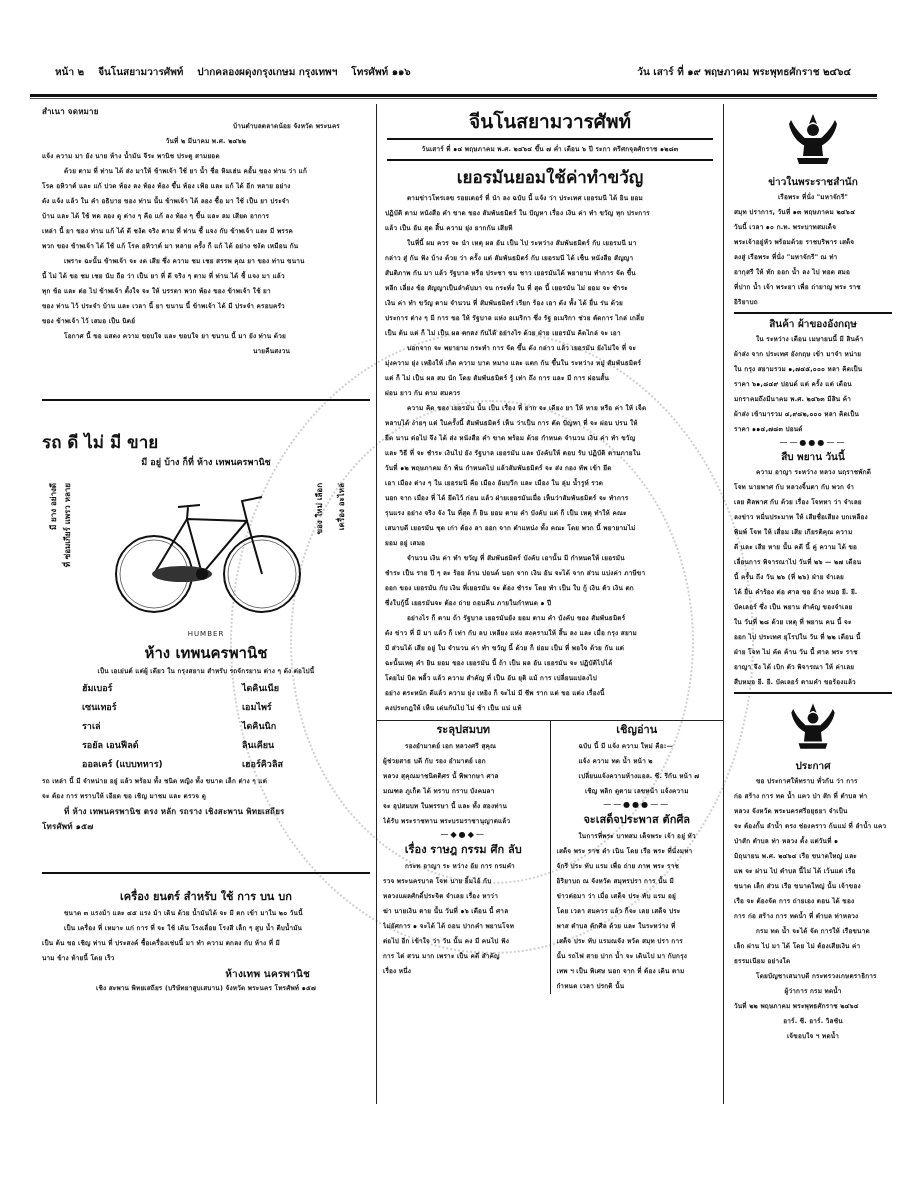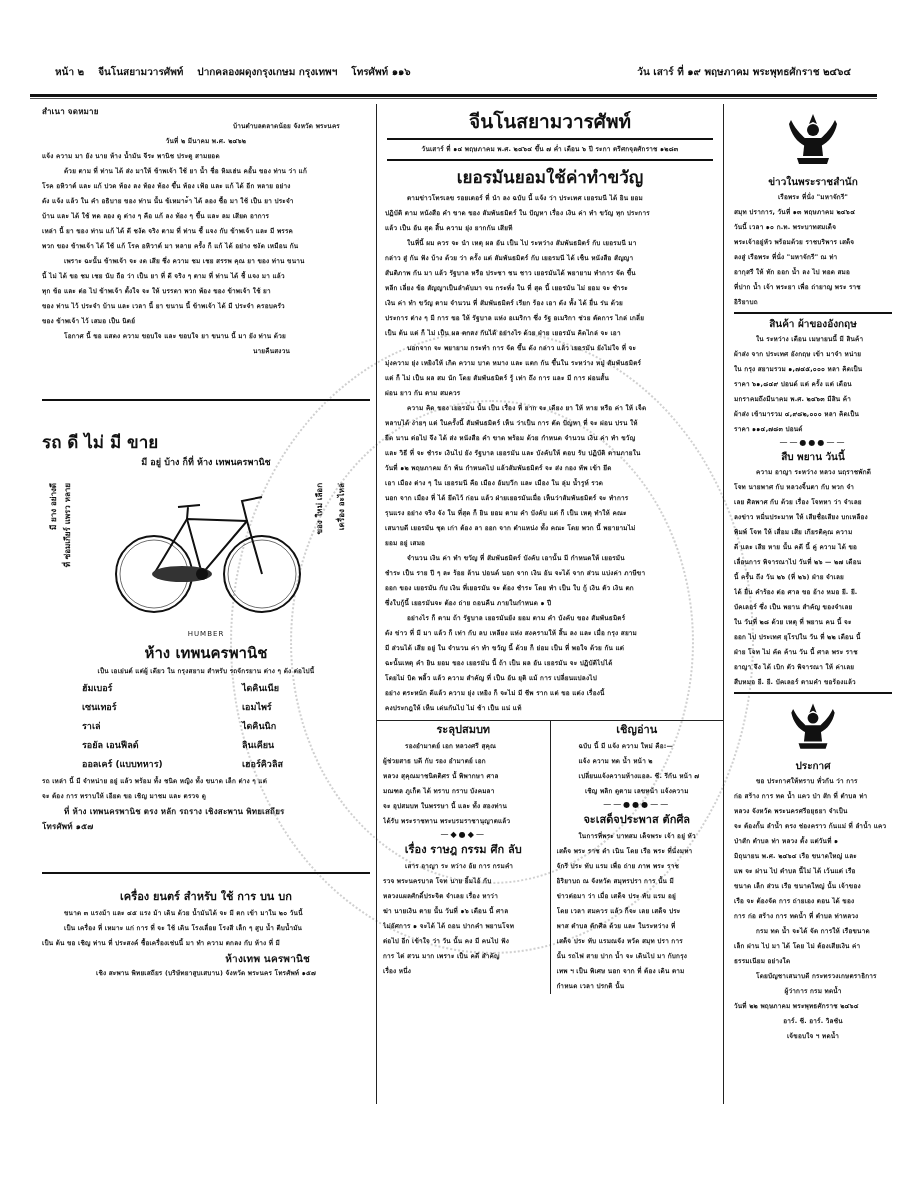--- a/index.html
+++ b/index.html
@@ -74,21 +74,21 @@
   <div class="speckle" style="left:290px;top:400px;width:400px;height:480px;"></div>
 
   <div class="col col-left">
     <div>
       <div class="line" style="font-size:8px;">สำเนา จดหมาย</div>
       <div class="line right-al" style="padding-right:30px;">บ้านตำบลตลาดน้อย จังหวัด พระนคร</div>
       <div class="line center">วันที่ ๒ มีนาคม พ.ศ. ๒๔๖๒</div>
       <div class="line">แจ้ง ความ มา ยัง นาย ห้าง น้ำมัน จีระ พานิช ประตู สามยอด</div>
       <div class="line indent">ด้วย ตาม ที่ ท่าน ได้ ส่ง มาให้ ข้าพเจ้า ใช้ ยา น้ำ ชื่อ หิมเฮ่น คอั้น ของ ท่าน ว่า แก้</div>
       <div class="line">โรค อหิวาต์ และ แก้ ปวด ท้อง ลง ท้อง ท้อง ขึ้น ท้อง เฟ้อ และ แก้ ได้ อีก หลาย อย่าง</div>
-      <div class="line">ดัง แจ้ง แล้ว ใน คำ อธิบาย ของ ท่าน นั้น ข้เหมาะ้า ได้ ลอง ซื้อ มา ใช้ เป็น ยา ประจำ</div>
+      <div class="line">ดัง แจ้ง แล้ว ใน คำ อธิบาย ของ ท่าน นั้น ข้าพเจ้า ได้ ลอง ซื้อ มา ใช้ เป็น ยา ประจำ</div>
       <div class="line">บ้าน และ ได้ ใช้ ทด ลอง ดู ต่าง ๆ คือ แก้ ลง ท้อง ๆ ขึ้น และ ลม เสียด อาการ</div>
       <div class="line">เหล่า นี้ ยา ของ ท่าน แก้ ได้ ดี ชงัด จริง ตาม ที่ ท่าน ชี้ แจง กับ ข้าพเจ้า และ มี พรรค</div>
       <div class="line">พวก ของ ข้าพเจ้า ได้ ใช้ แก้ โรค อหิวาต์ มา หลาย ครั้ง ก็ แก้ ได้ อย่าง ชงัด เหมือน กัน</div>
       <div class="line indent">เพราะ ฉะนั้น ข้าพเจ้า จะ งด เสีย ซึ่ง ความ ชม เชย สรรพ คุณ ยา ของ ท่าน ขนาน</div>
       <div class="line">นี้ ไม่ ได้ ขอ ชม เชย นับ ถือ ว่า เป็น ยา ที่ ดี จริง ๆ ตาม ที่ ท่าน ได้ ชี้ แจง มา แล้ว</div>
       <div class="line">ทุก ข้อ และ ต่อ ไป ข้าพเจ้า ตั้งใจ จะ ให้ บรรดา พวก พ้อง ของ ข้าพเจ้า ใช้ ยา</div>
       <div class="line">ของ ท่าน ไว้ ประจำ บ้าน และ เวลา นี้ ยา ขนาน นี้ ข้าพเจ้า ได้ มี ประจำ ครอบครัว</div>
       <div class="line">ของ ข้าพเจ้า ไว้ เสมอ เป็น นิตย์</div>
       <div class="line indent">โอกาศ นี้ ขอ แสดง ความ ขอบใจ และ ขอบใจ ยา ขนาน นี้ มา ยัง ท่าน ด้วย</div>
       <div class="line right-al" style="padding-right:80px;">นายคืนสงวน</div>
@@ -143,20 +143,21 @@
     </div>
 
     <div style="height:38px;"></div>
     <div class="rule-thick" style="margin:0;"></div>
 
     <div style="margin-top:14px;">
       <div class="sec-title">เครื่อง ยนตร์ สำหรับ ใช้ การ บน บก</div>
       <div class="line indent">ขนาด ๓ แรงม้า และ ๔๕ แรง ม้า เดิน ด้วย น้ำมันได้ จะ มี ตก เข้า มาใน ๒๐ วันนี้</div>
       <div class="line indent">เป็น เครื่อง ที่ เหมาะ แก่ การ ที่ จะ ใช้ เดิน โรงเลื่อย โรงสี เล็ก ๆ สูบ น้ำ ตีบน้ำมัน</div>
       <div class="line">เป็น ต้น ขอ เชิญ ท่าน ที่ ประสงค์ ซื้อเครื่องเช่นนี้ มา ทำ ความ ตกลง กับ ห้าง ที่ มี</div>
+      <div class="line">นาม ข้าง ท้ายนี้ โดย เร็ว</div>
       <div class="line right-al" style="font-size:10px;padding-right:60px;">ห้างเทพ นครพานิช</div>
       <div class="line center">เชิง สะพาน พิทยเสถียร (บริษัทยาสูบเสบาน) จังหวัด พระนคร โทรศัพท์ ๑๕๗</div>
     </div>
   </div>
 
   <div class="col col-mid">
     <div class="masthead">จีนโนสยามวารศัพท์</div>
     <div class="rule-thick"></div>
     <div class="line center" style="padding:0 6px;">วันเสาร์ ที่ ๑๔ พฤษภาคม พ.ศ. ๒๔๖๔ ขึ้น ๗ ค่ำ เดือน ๖ ปี ระกา ตรีศกจุลศักราช ๑๒๘๓</div>
     <div class="rule-thick"></div>
@@ -209,21 +210,21 @@
       <div class="sub-col">
         <div class="sec-title">ระลุปสมบท</div>
         <div class="line indent">รองอำมาตย์ เอก หลวงศรี สุคุณ</div>
         <div class="line">ผู้ช่วยสาธ บดี กับ รอง อำมาตย์ เอก</div>
         <div class="line">หลวง สุคุณมาชนิตติศร นั้ พิพากษา ศาล</div>
         <div class="line">มณฑล ภูเก็ต ได้ ทราบ กราบ บังคมลา</div>
         <div class="line">จะ อุปสมบท ในพรรษา นี้ และ ทั้ง สองท่าน</div>
         <div class="line">ได้รับ พระราชทาน พระบรมราชานุญาตแล้ว</div>
         <div class="ornament">—◆●◆—</div>
         <div class="sec-title">เรื่อง ราษฎ กรรม ศึก ลับ</div>
-        <div class="line indent">เสาร อาญา ระ หว่าง อัย การ กรมคำ</div>
+        <div class="line indent">กระท อาญา ระ หว่าง อัย การ กรมคำ</div>
         <div class="line">รวจ พระนครบาล โจท นาย ยิ้มไอ้ กับ</div>
         <div class="line">หลวงแผลศักดิ์ประจิต จำเลย เรื่อง หาว่า</div>
         <div class="line">ฆ่า นายเงิน ตาย นั้น วันที่ ๑๖ เดือน นี้ ศาล</div>
         <div class="line">ไม่อัศการ ๑ จะได้ ได้ ถอน ปากคำ พยานโจท</div>
         <div class="line">ต่อไป อีก เข้าใจ ว่า วัน นั้น คง มี คนไป ฟัง</div>
         <div class="line">การ ไต่ สวน มาก เพราะ เป็น คดี สำคัญ</div>
         <div class="line">เรื่อง หนึ่ง</div>
       </div>
       <div class="sub-col">
         <div class="sec-title">เชิญอ่าน</div>

